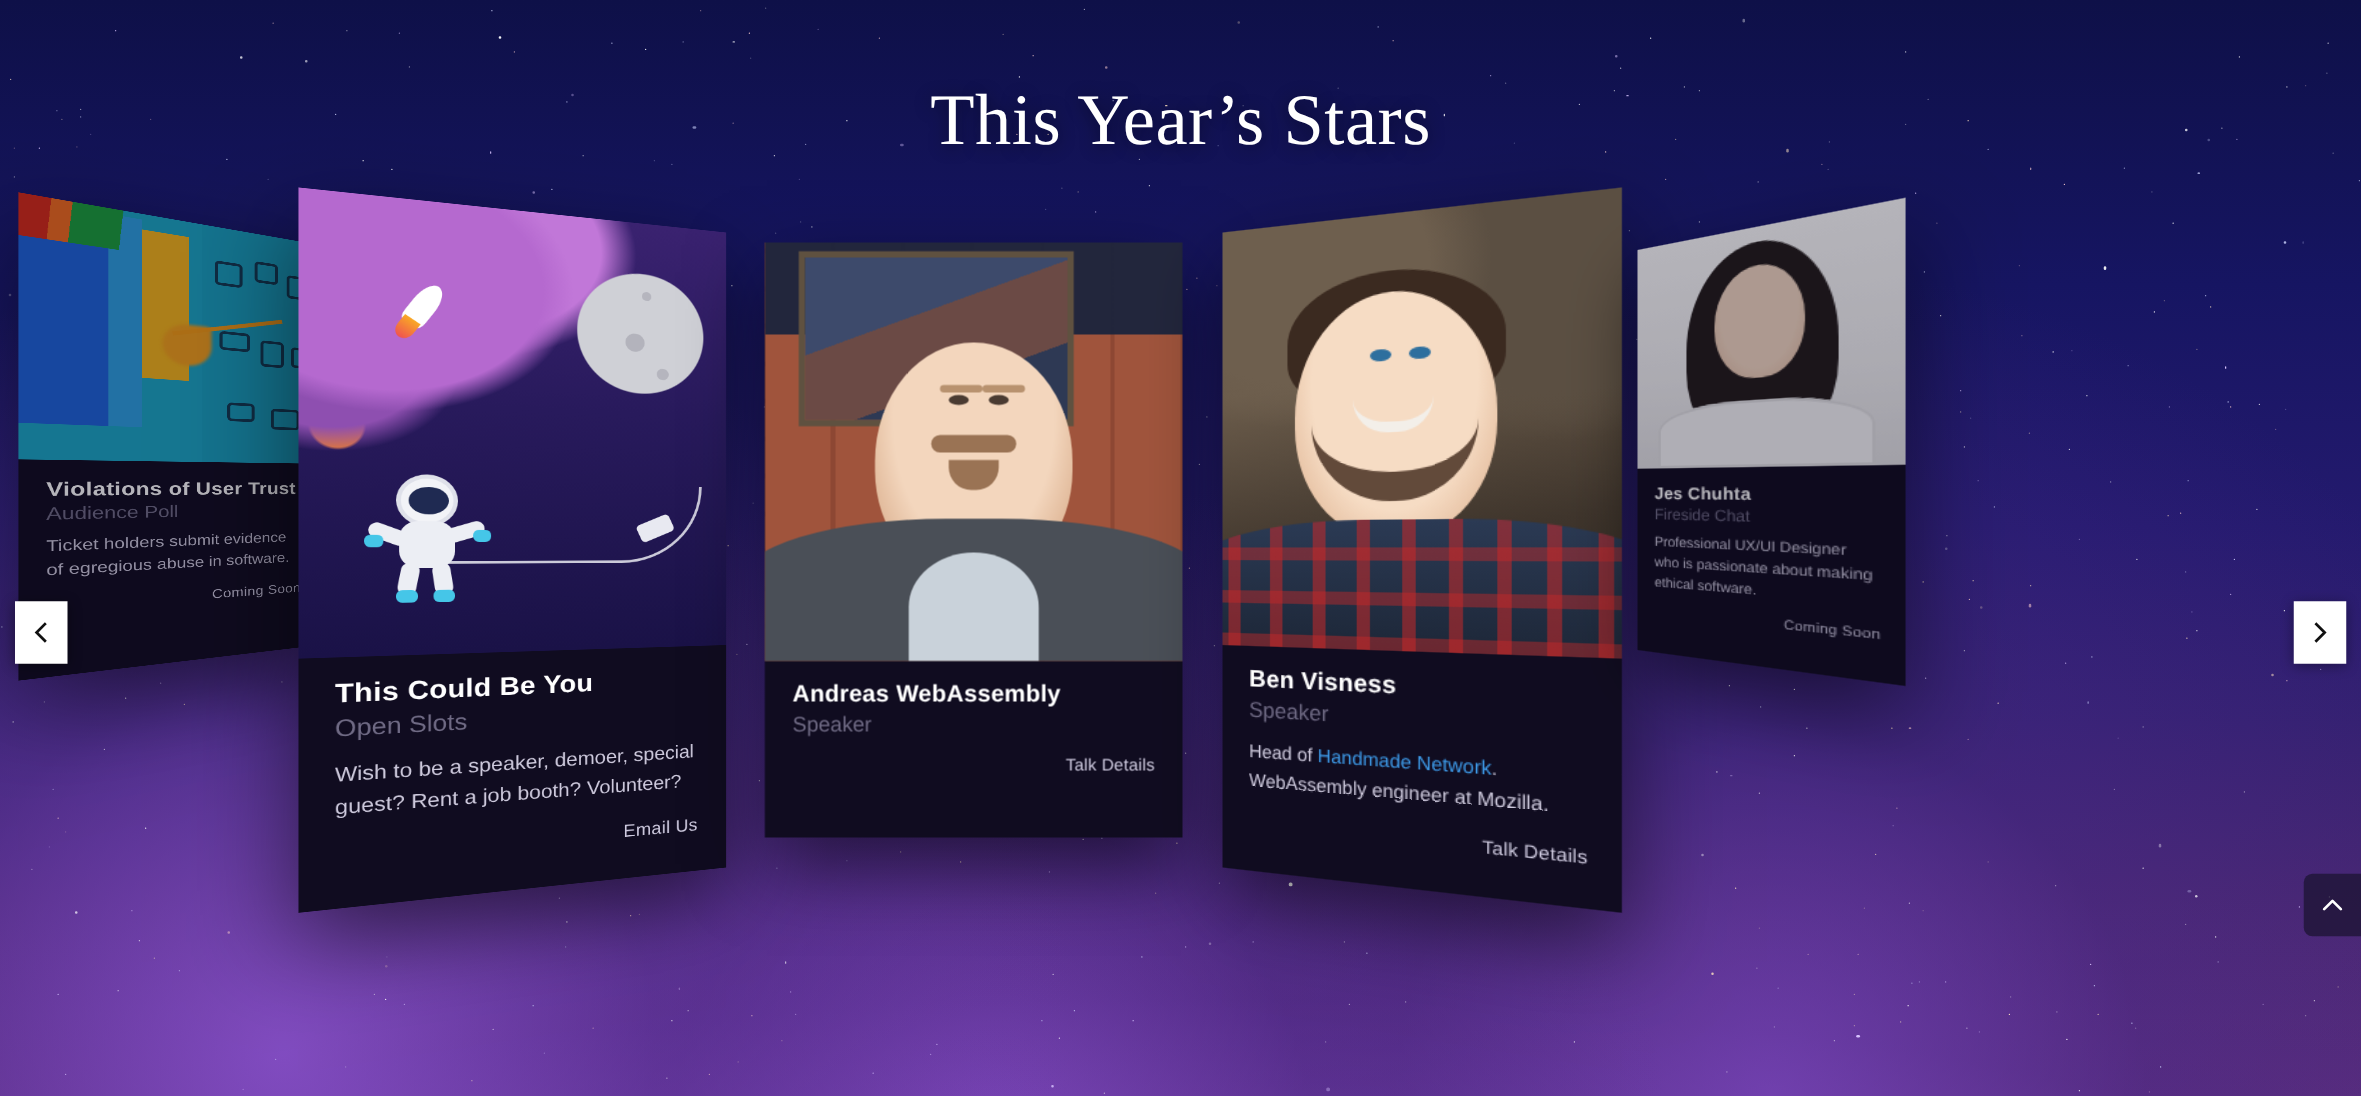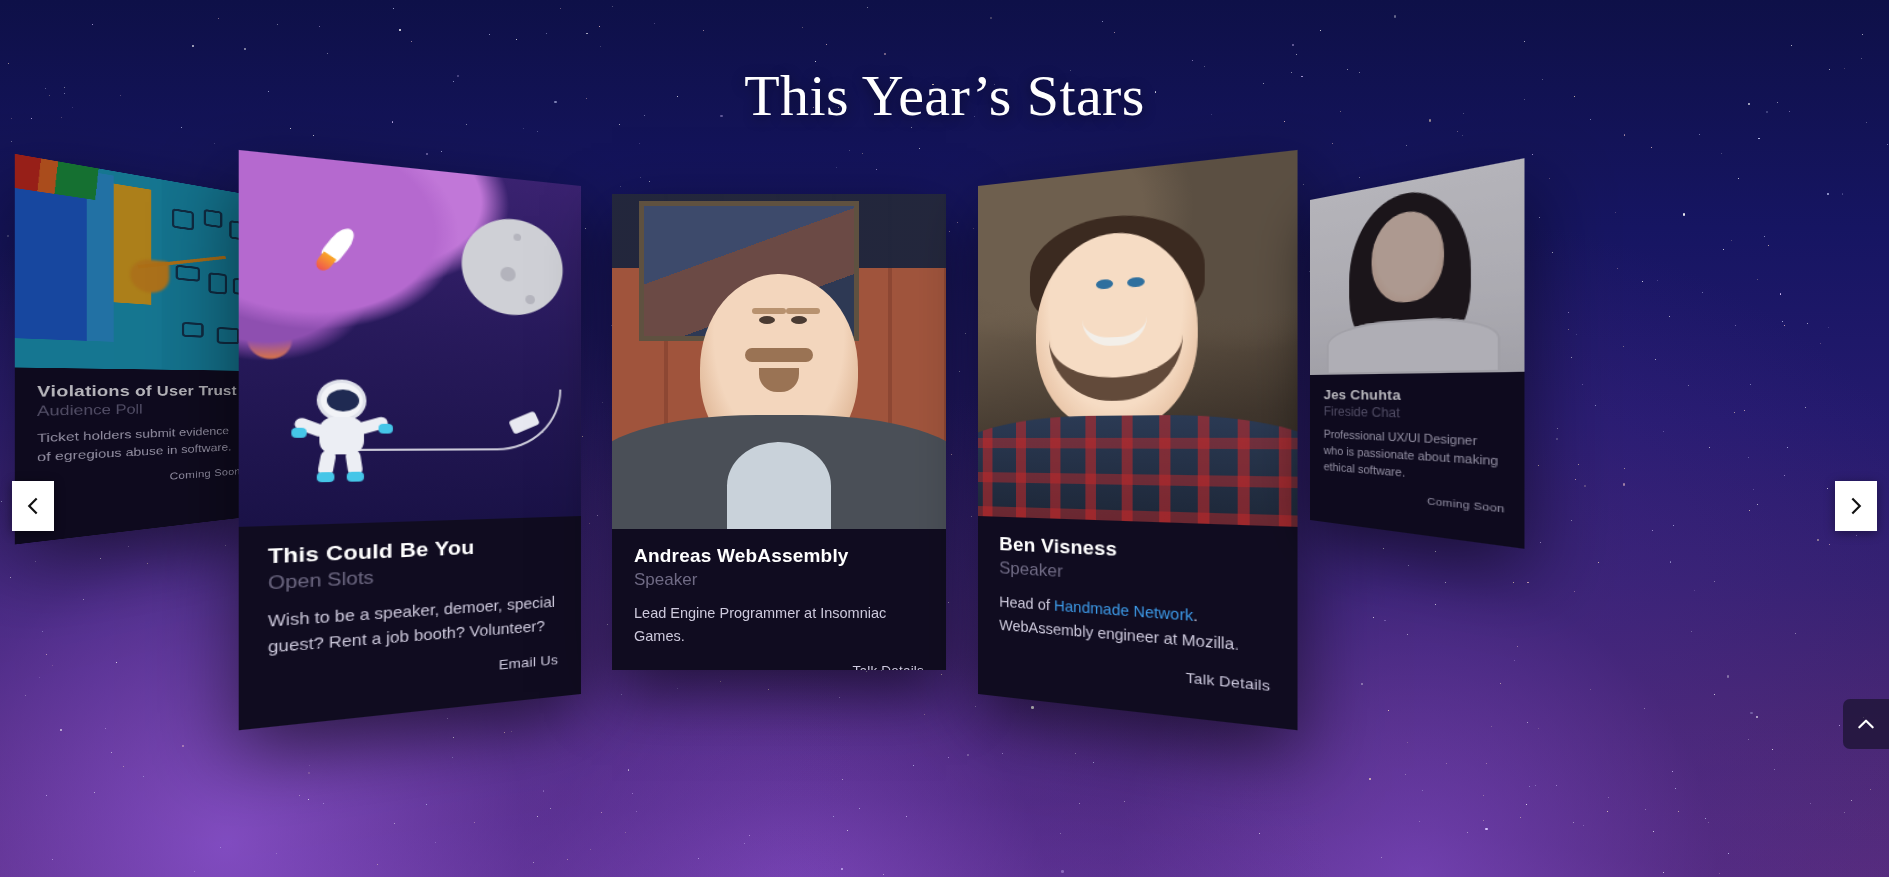--- a/index.html
+++ b/index.html
@@ -1008,21 +1008,20 @@
           <div class="eye" style="left:53.5%;"></div>
           <div class="stache"></div>
           <div class="goatee"></div>
           <div class="hoodie"></div>
           <div class="tee"></div>
         </div>
       </div>
       <div class="card-body">
         <div class="card-name">Andreas WebAssembly</div>
         <div class="card-role">Speaker</div>
-        <div class="card-desc">Lead Engine Programmer at Insomniac Games.</div>
         <div class="card-action">Talk Details</div>
       </div>
     </div>
 
     <div class="card c4">
       <div class="card-media">
         <div class="photo photo-ben">
           <div class="hair"></div>
           <div class="head"></div>
           <div class="eye" style="left:40%;"></div>

